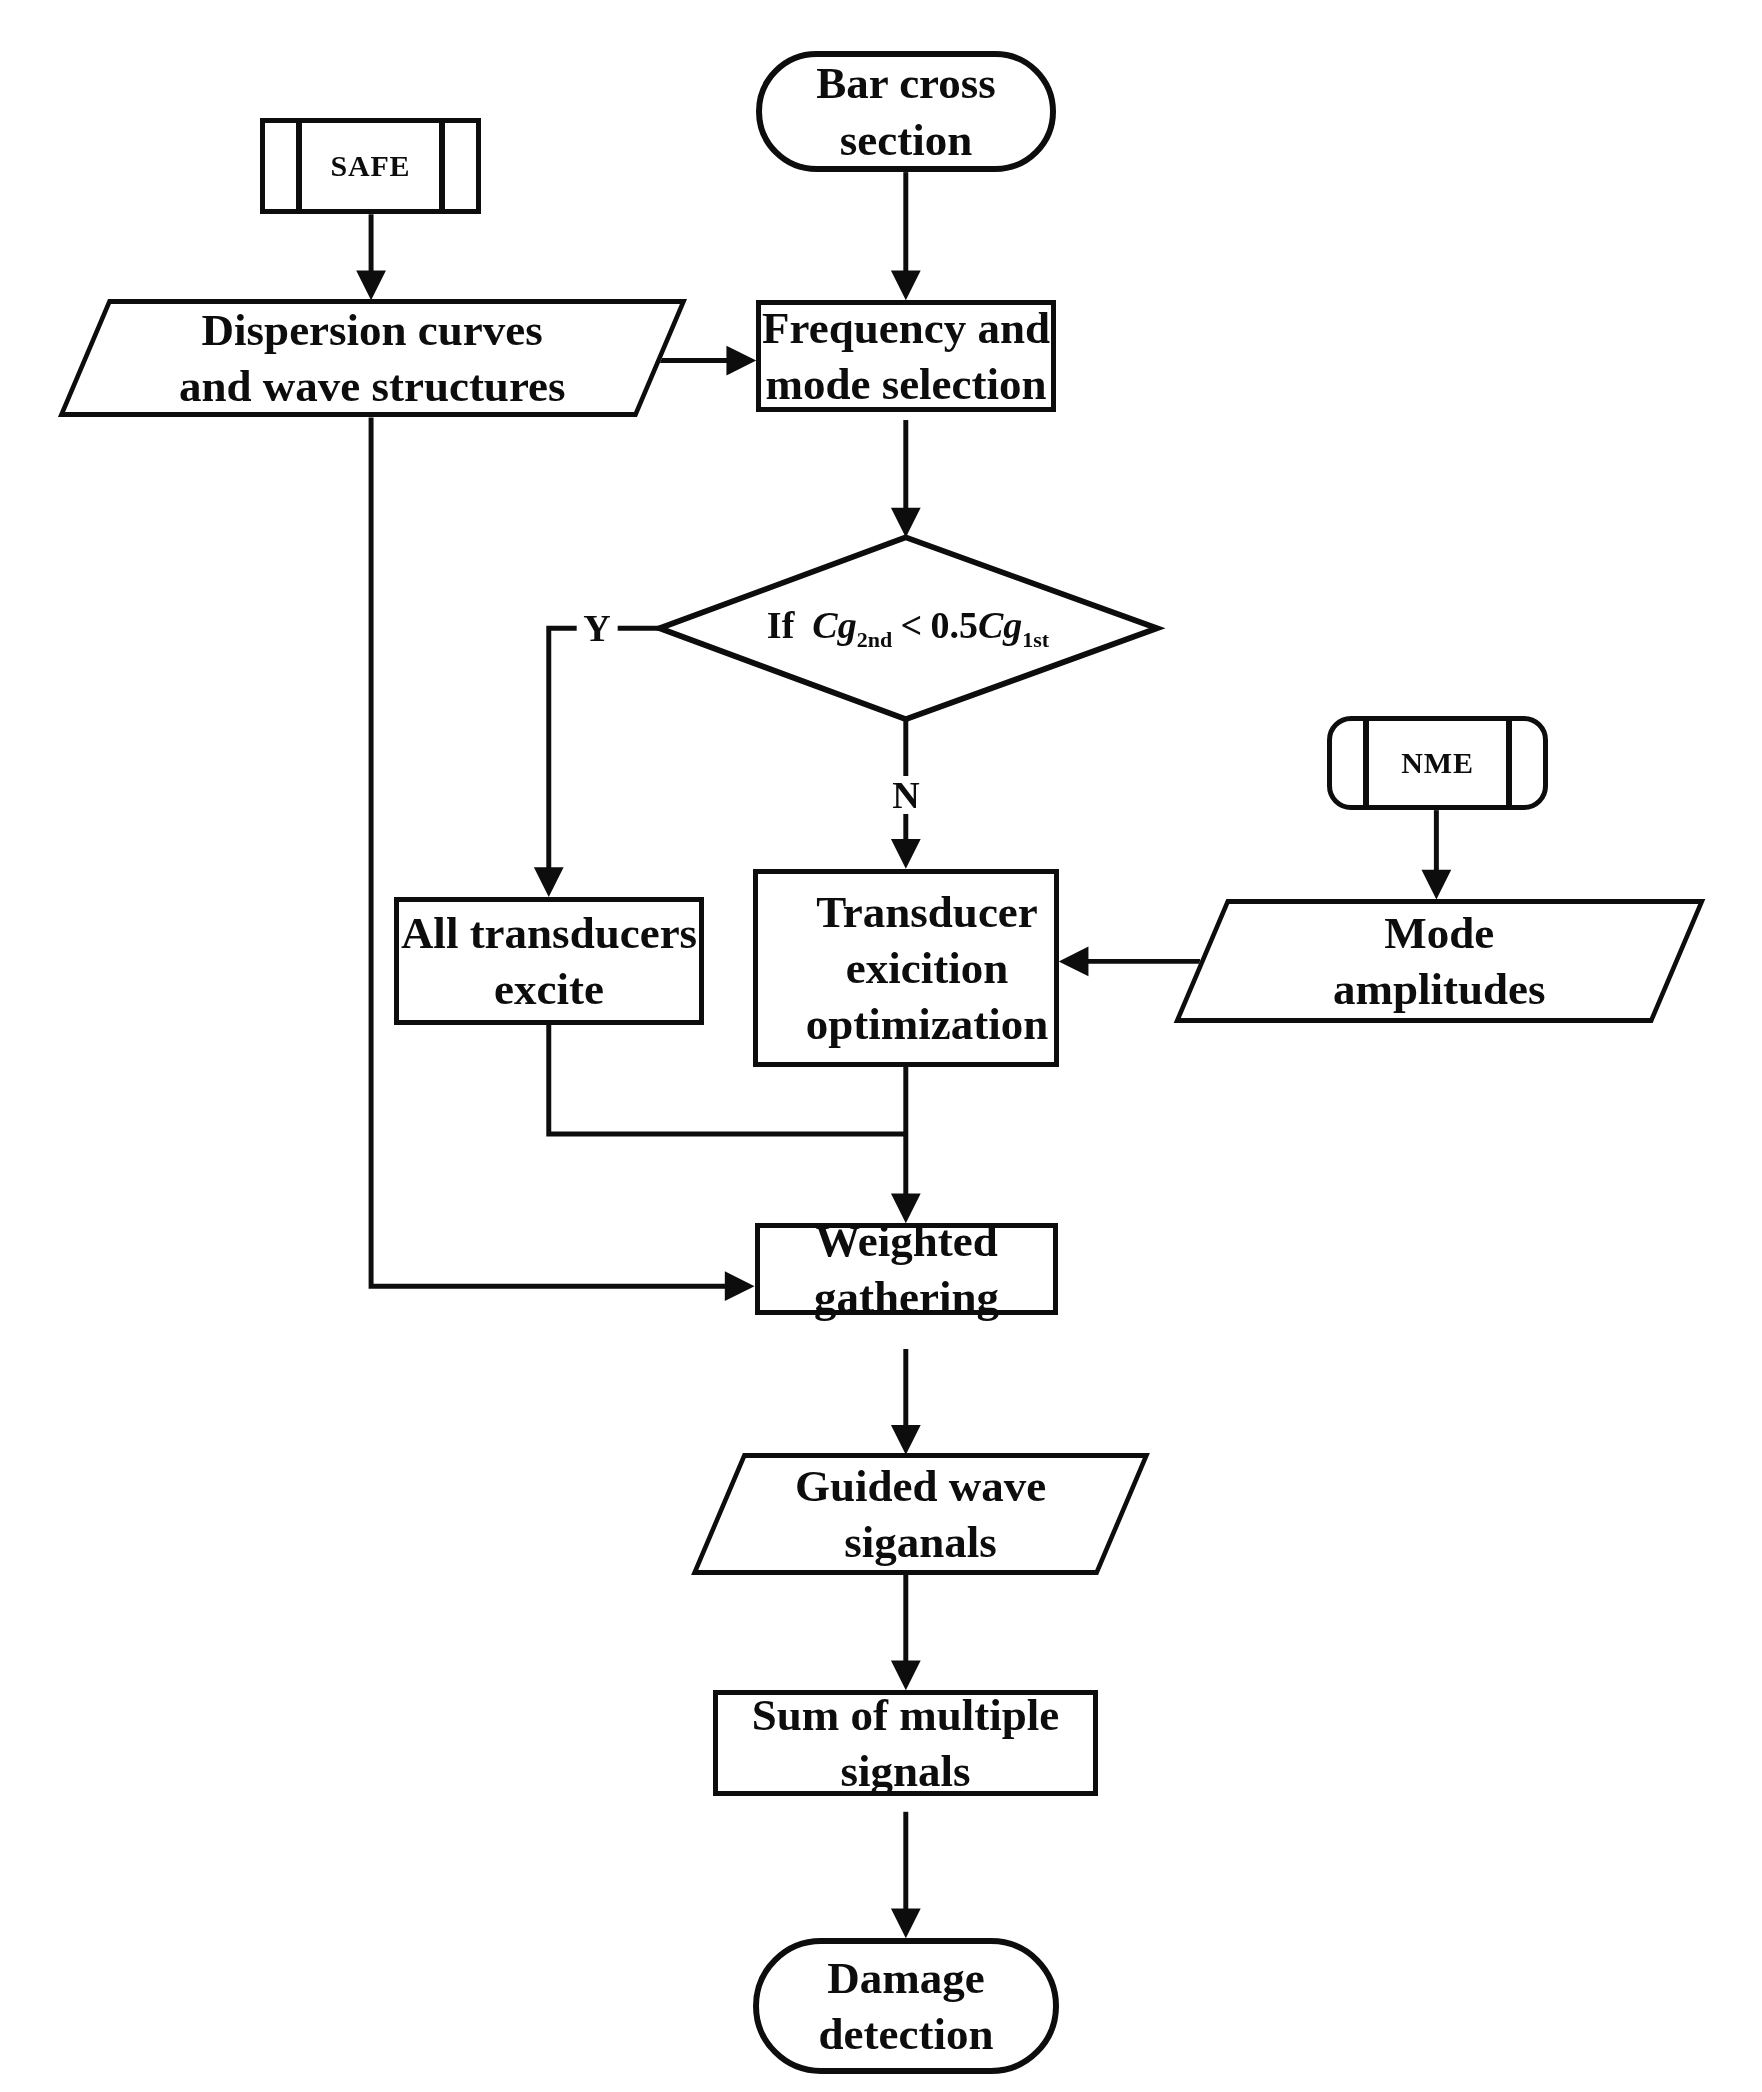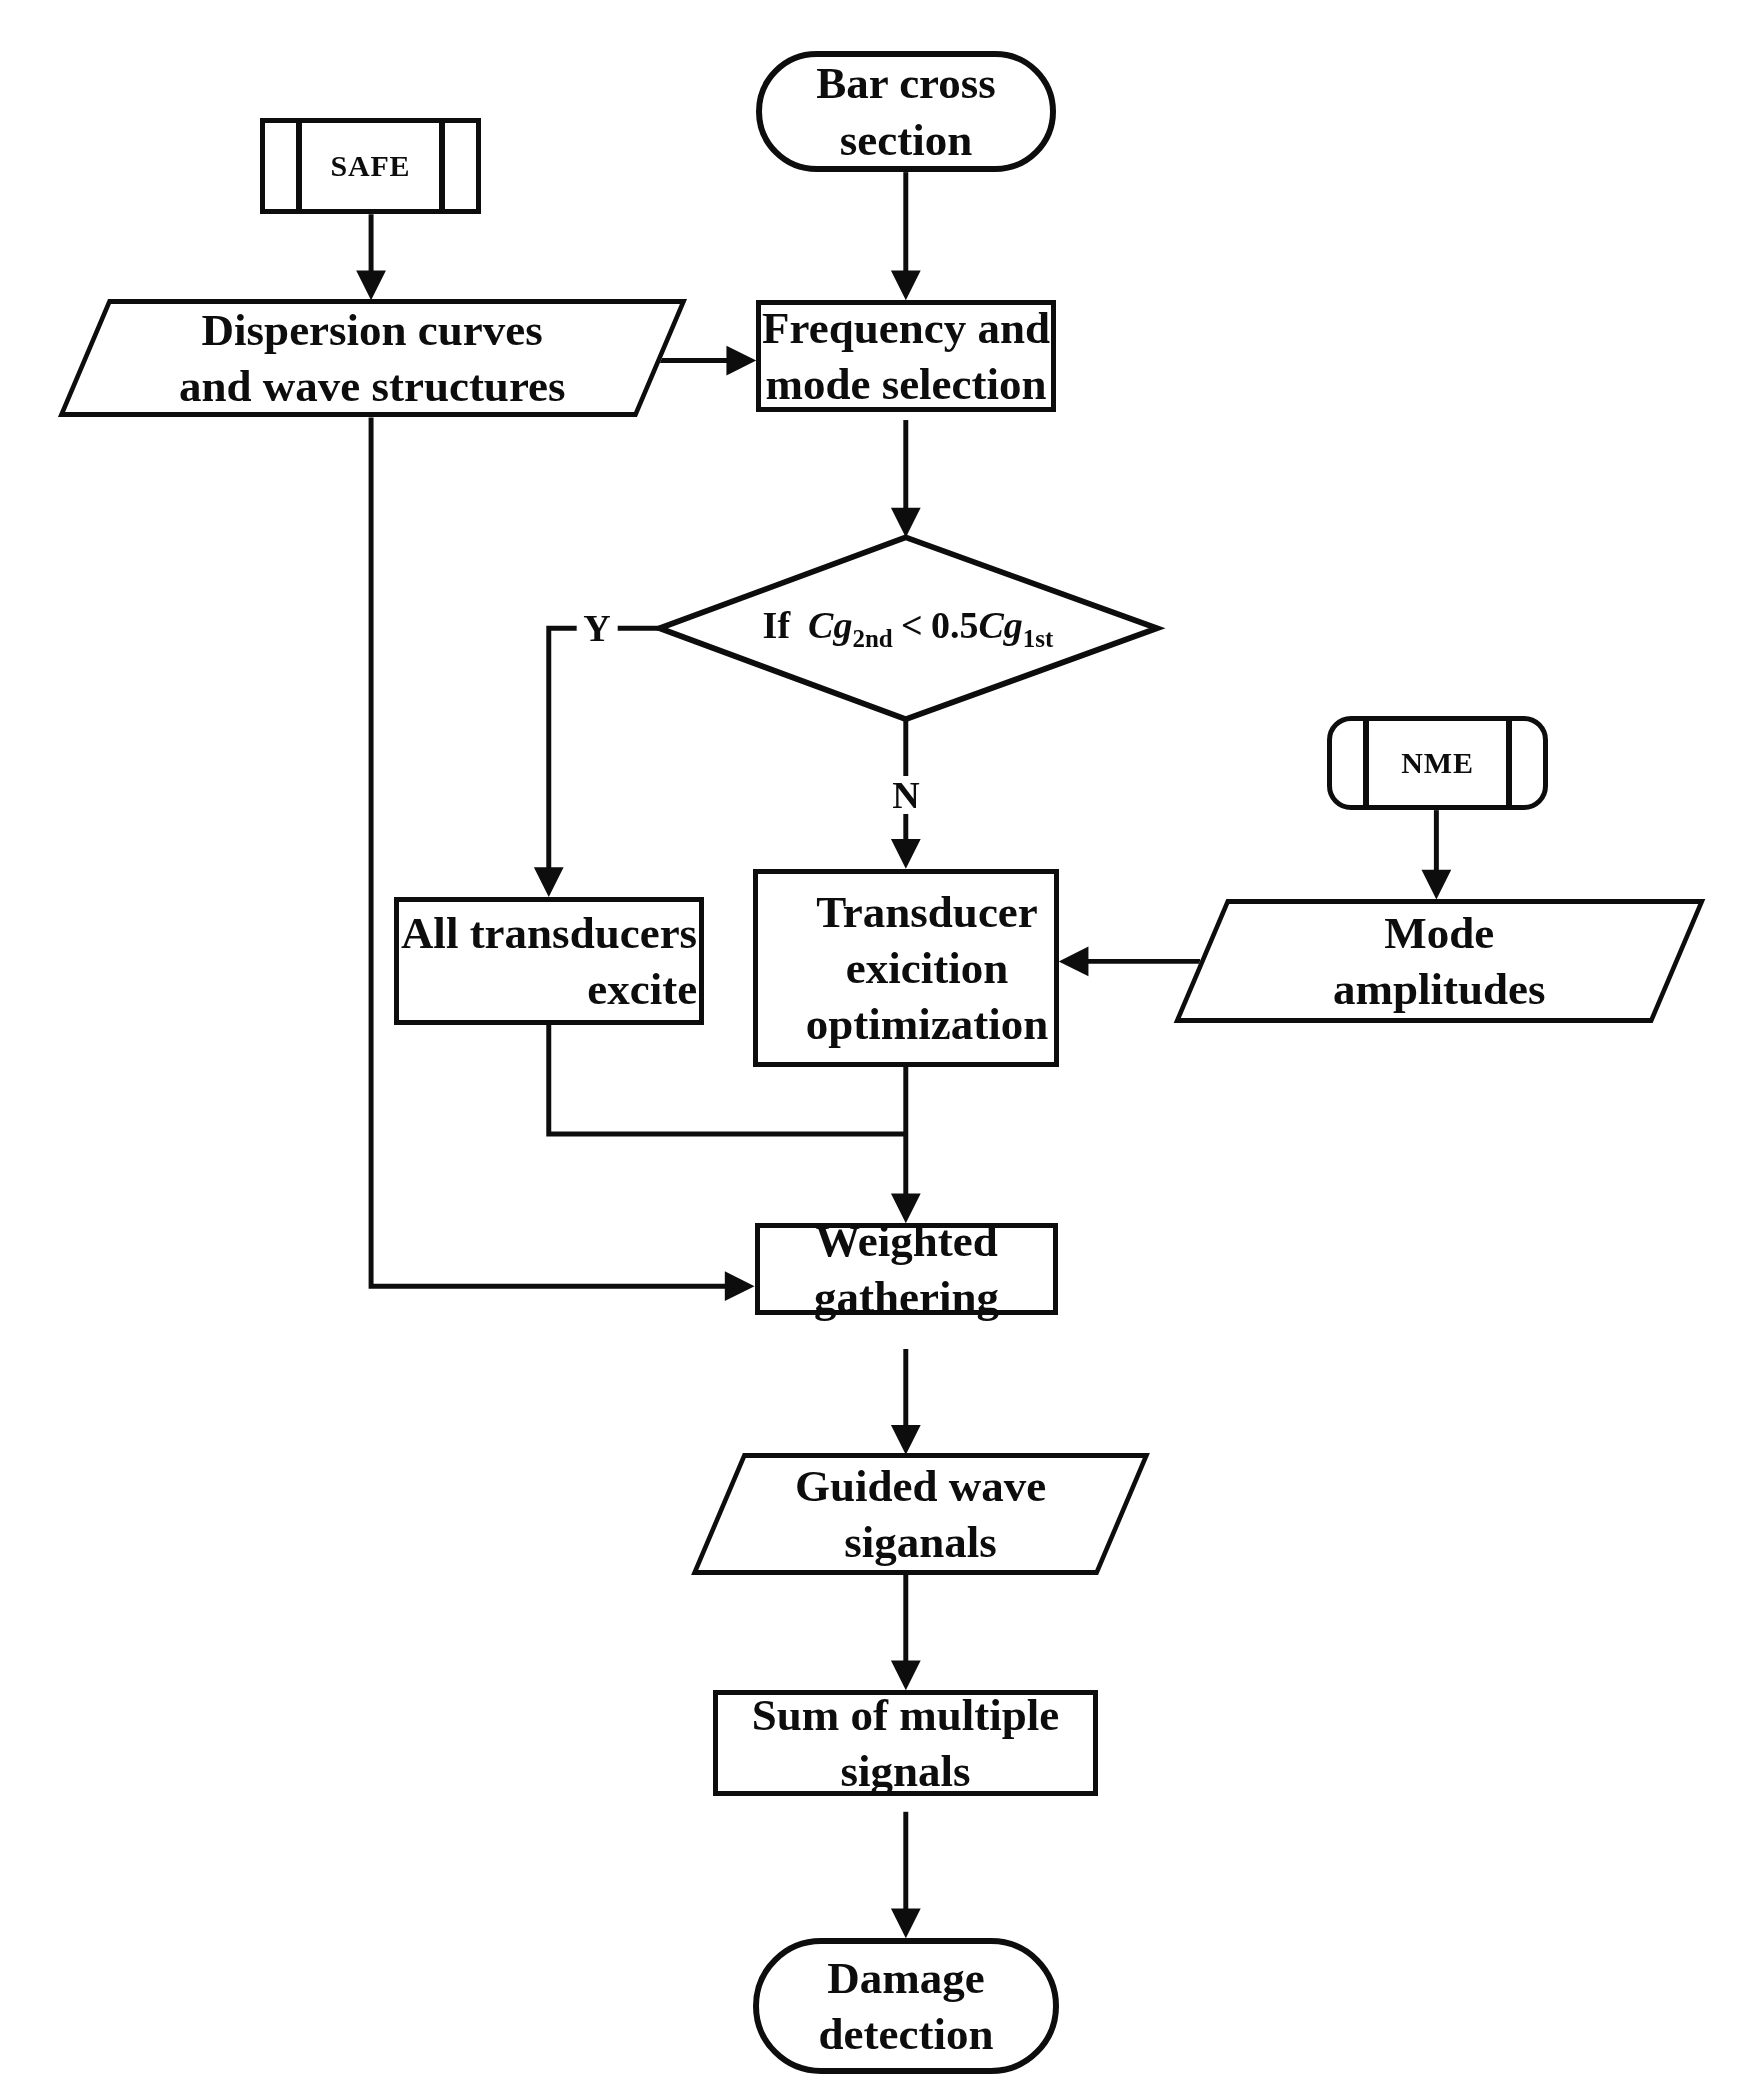--- a/index.html
+++ b/index.html
@@ -37,21 +37,21 @@
   .skew .label{display:block;transform:skewX(23deg);}
   .decision-label{
     position:absolute;
     width:479px;
     text-align:center;
     font-weight:bold;
     font-size:38px;
     transform:translate(-50%,-50%);
   }
   .decision-label i{font-style:italic;}
-  .decision-label sub{font-size:25px;vertical-align:-8.3px;font-style:normal;text-align:center;}
+  .decision-label sub{font-size:22px;vertical-align:-8.3px;font-style:normal;text-align:center;}
   .decision-label .gap{display:inline-block;width:18px;}
   .decision-label .opsp{display:inline-block;width:8.3px;}
   .branch{
     position:absolute;
     transform:translate(-50%,-50%);
     background:#ffffff;
     font-weight:bold;
     font-size:38px;
     padding:0 6.6px;
     line-height:1;
@@ -133,21 +133,21 @@
 mode selection</div>
   </div>
 
   <div class="decision-label" style="left:908px;top:628px;">
     <span>If</span><span class="gap"></span><i>Cg</i><sub>2nd</sub><span class="opsp"></span><span>&lt;</span><span class="opsp"></span><span>0.5</span><i>Cg</i><sub>1st</sub>
   </div>
 
   <div class="branch" style="left:597px;top:628px;">Y</div>
   <div class="branch" style="left:906px;top:795px;">N</div>
 
-  <div class="node" style="left:394px;top:897px;width:310px;height:128px;text-align:right;">
+  <div class="node" style="left:394px;top:897px;width:310px;height:128px;">
     <div class="label">All transducers
 excite</div>
   </div>
 
   <div class="node" style="left:753px;top:869px;width:306px;height:198px;padding-left:42px;">
     <div class="label">Transducer
 exicition
 optimization</div>
   </div>
 

